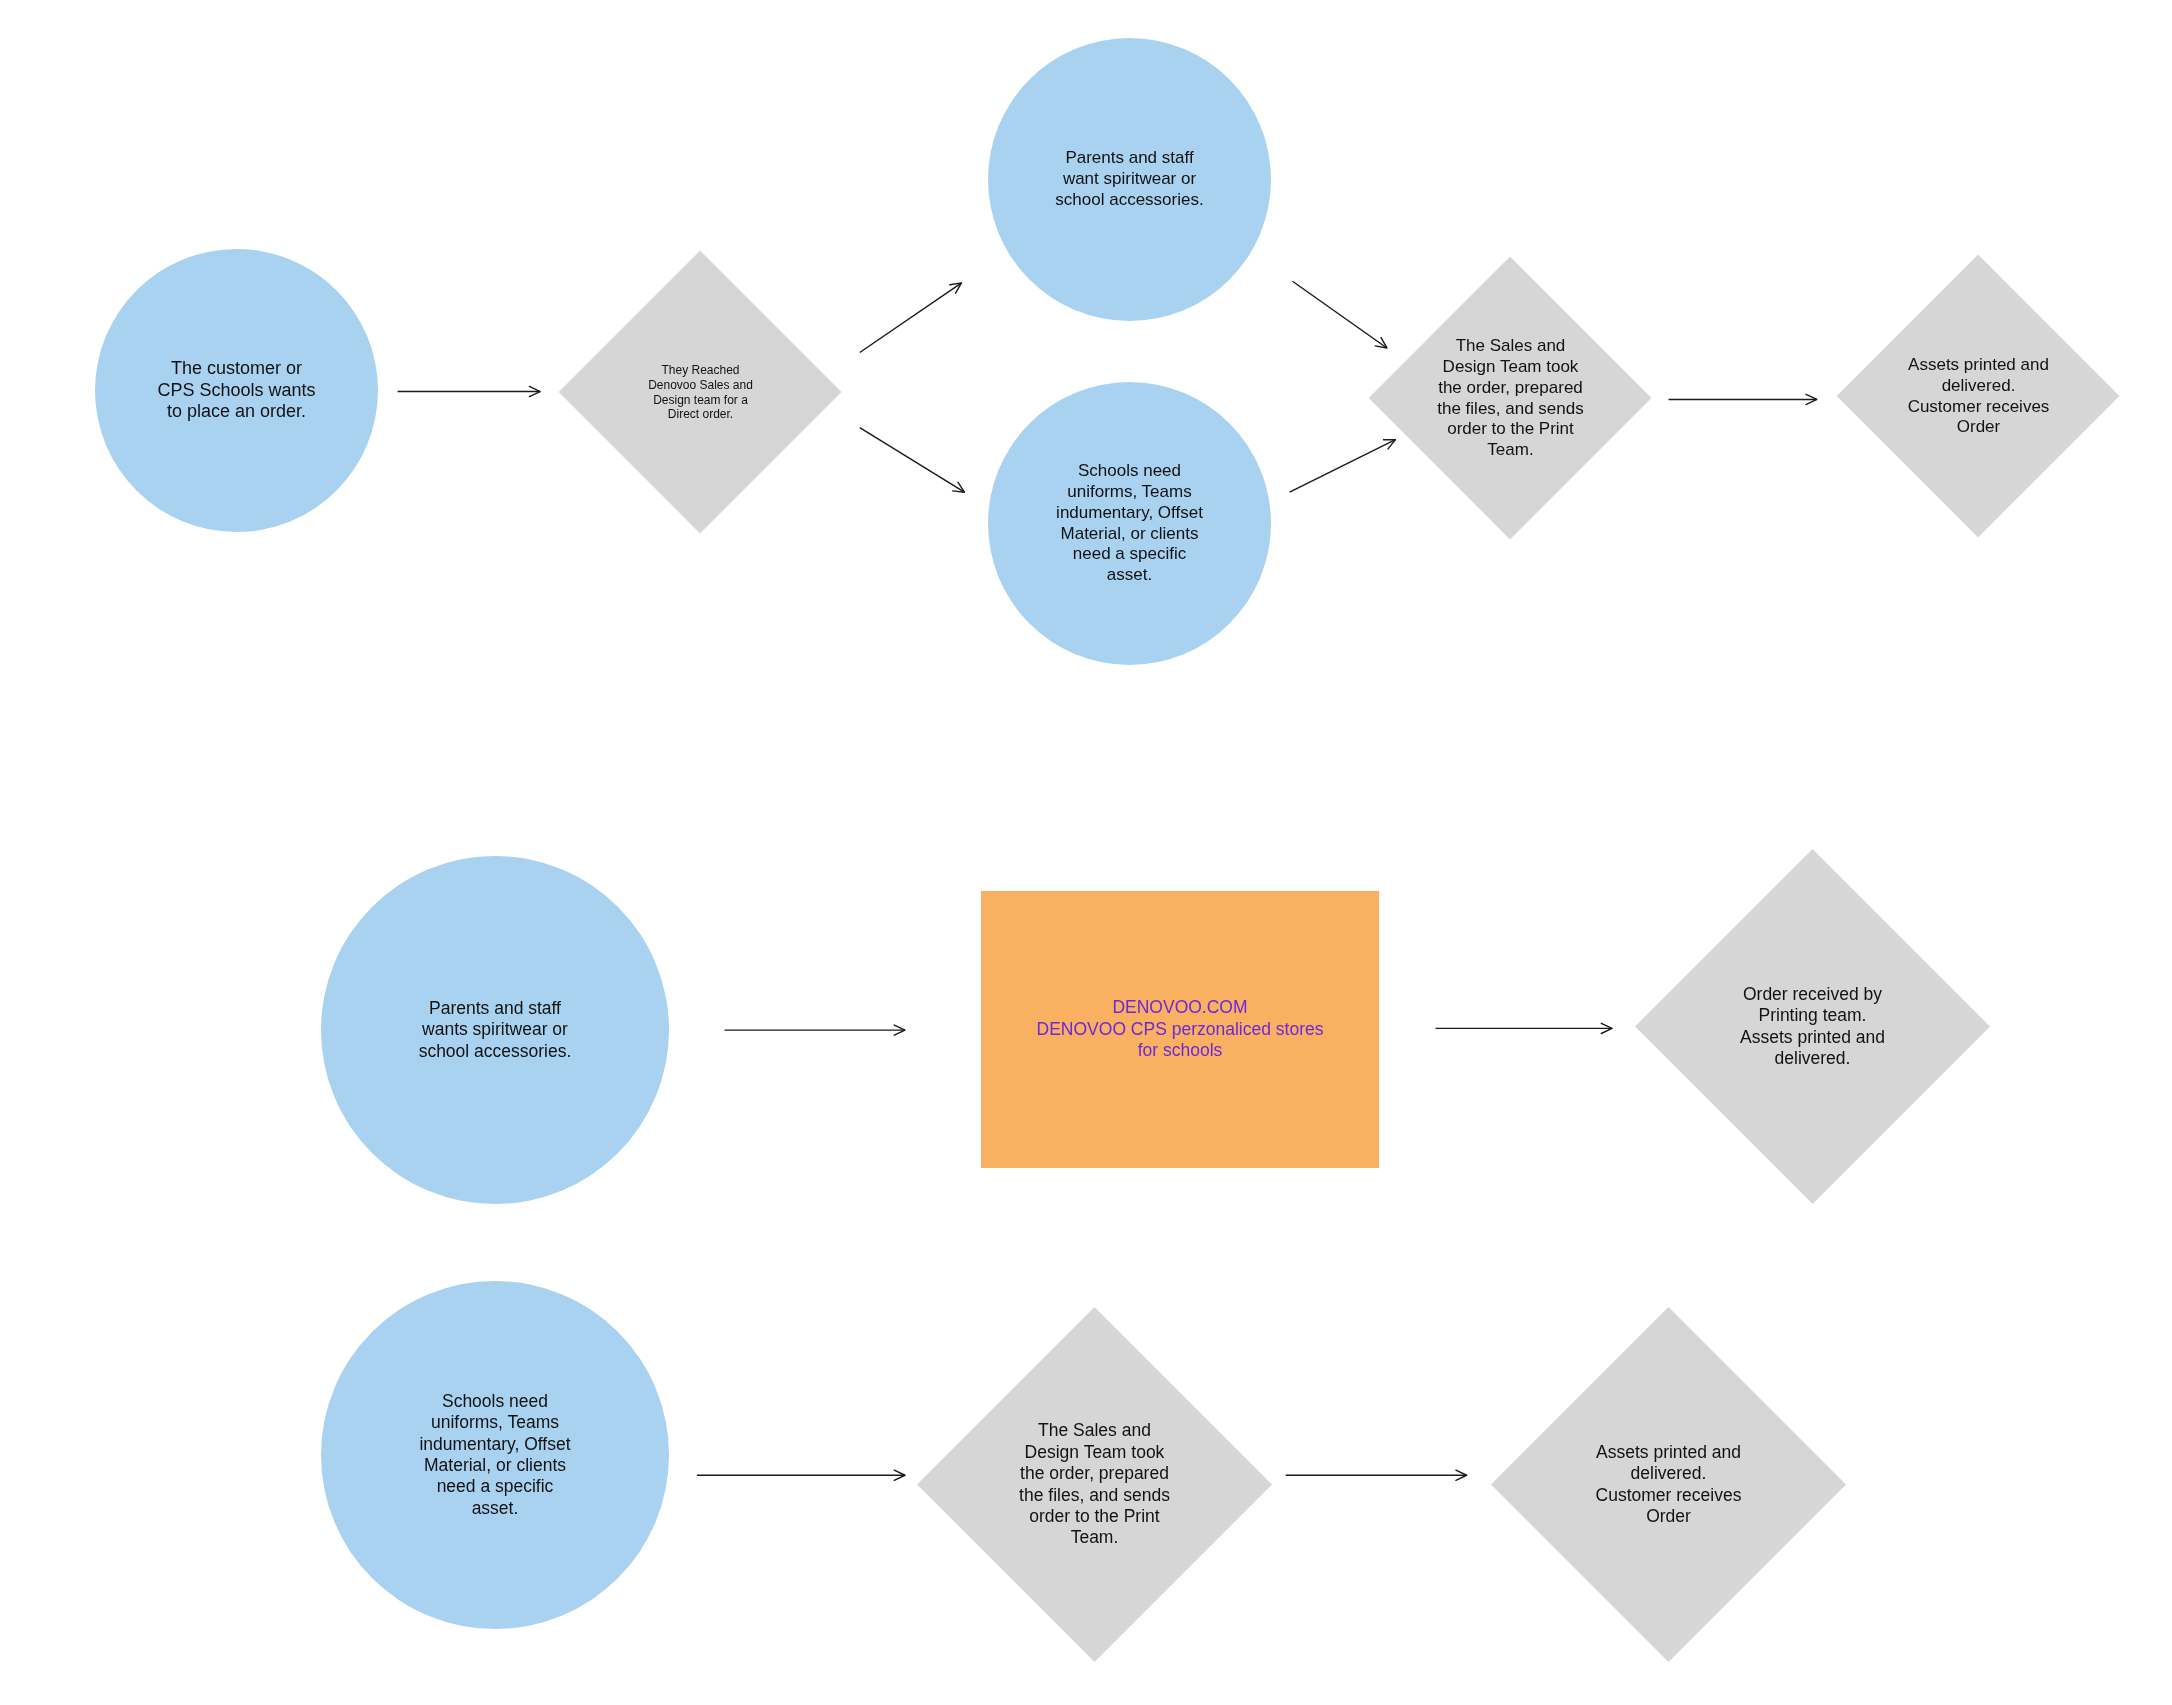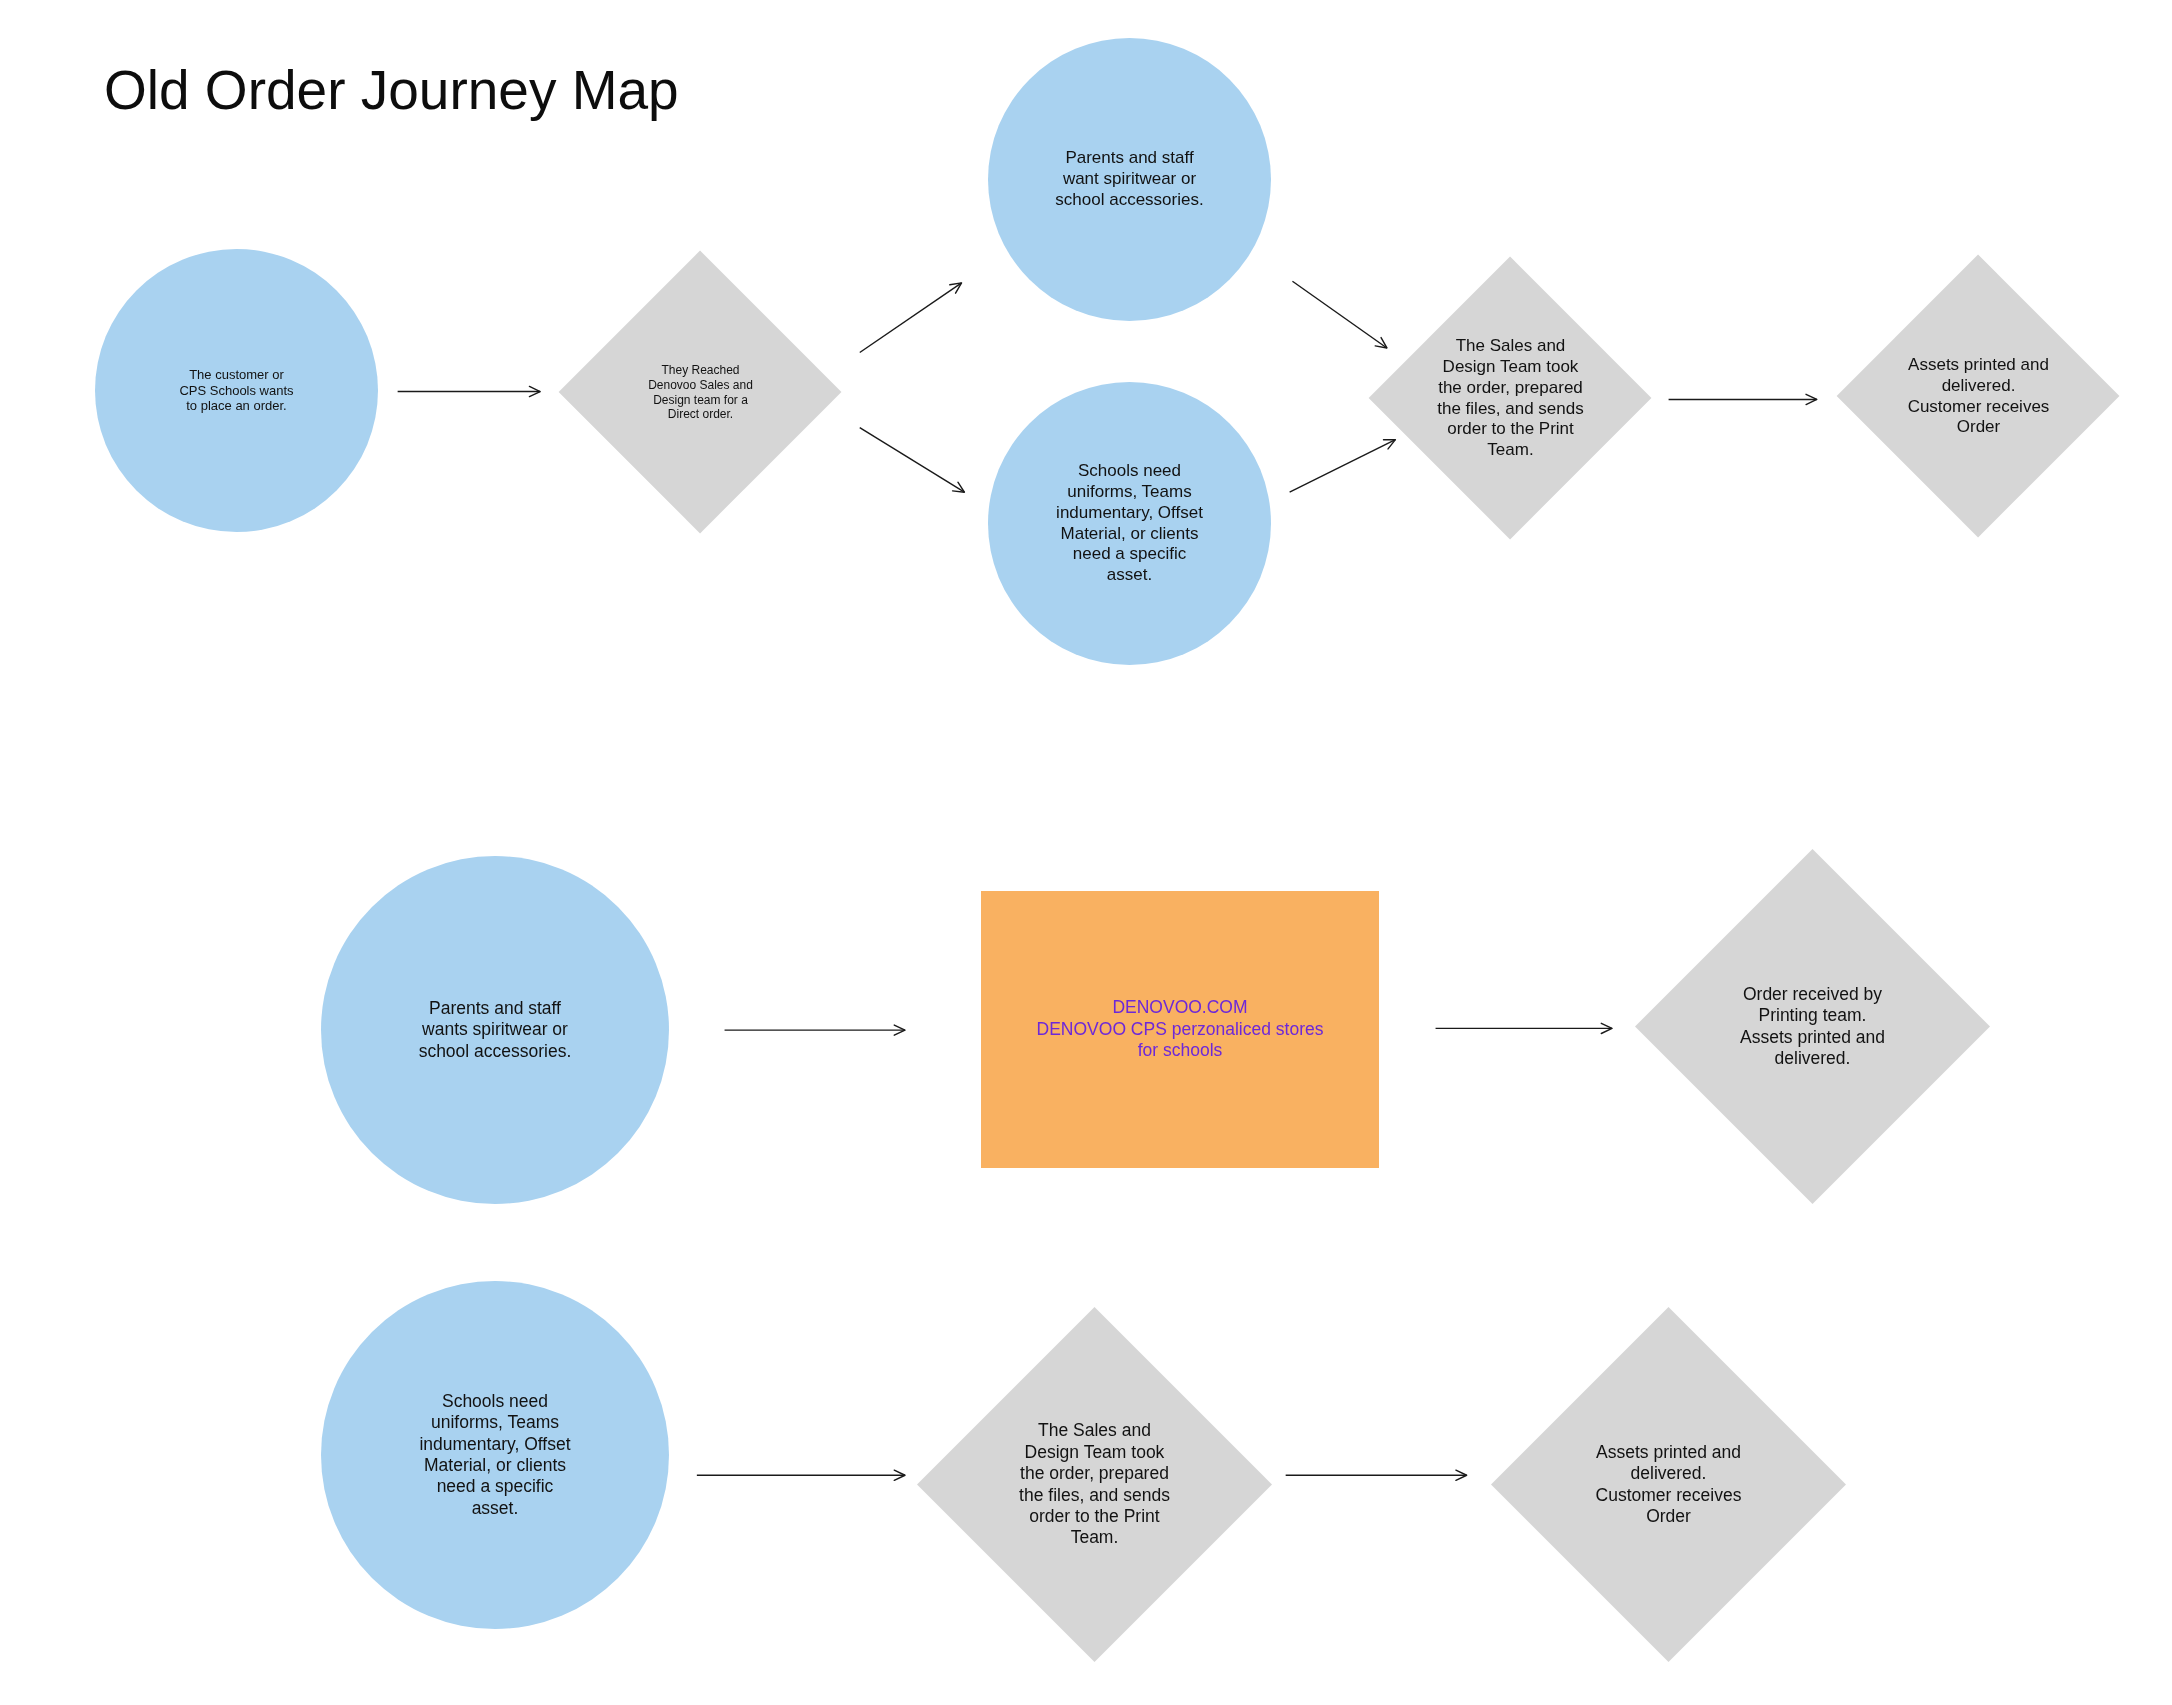--- a/index.html
+++ b/index.html
@@ -60,25 +60,24 @@
       <line x1="1520" y1="756" x2="1705" y2="870" stroke="#1a1a1a" stroke-width="2.5" marker-end="url(#arrowhead)"></line>
       <line x1="2285" y1="497" x2="2452" y2="615" stroke="#1a1a1a" stroke-width="2.5" marker-end="url(#arrowhead)"></line>
       <line x1="2280" y1="870" x2="2467" y2="777" stroke="#1a1a1a" stroke-width="2.5" marker-end="url(#arrowhead)"></line>
       <line x1="2950" y1="706" x2="3212" y2="706" stroke="#1a1a1a" stroke-width="2.5" marker-end="url(#arrowhead)"></line>
       <line x1="1281" y1="1821" x2="1600" y2="1821" stroke="#1a1a1a" stroke-width="2.5" marker-end="url(#arrowhead)"></line>
       <line x1="2538" y1="1818" x2="2850" y2="1818" stroke="#1a1a1a" stroke-width="2.5" marker-end="url(#arrowhead)"></line>
       <line x1="1232" y1="2608" x2="1600" y2="2608" stroke="#1a1a1a" stroke-width="2.5" marker-end="url(#arrowhead)"></line>
       <line x1="2273" y1="2608" x2="2593" y2="2608" stroke="#1a1a1a" stroke-width="2.5" marker-end="url(#arrowhead)"></line>
     </svg>
 
-  <div class="map-title" style="left: 104px; top: 63px; color: rgb(13, 13, 13);">Old Order Journey Map</div>
 
 
   <div id="nodes">
-      <div class="node circle" style="left: 95px; top: 249px; width: 283px; height: 283px; font-size: 13px; color: rgb(18, 18, 18); background: rgb(169, 210, 240);">
+      <div class="node circle" style="left: 95px; top: 249px; width: 283px; height: 283px; font-size: 18px; color: rgb(18, 18, 18); background: rgb(169, 210, 240);">
         <div class="node-text">The customer or
 CPS Schools wants
 to place an order.</div>
       </div>
       <div class="node diamond" style="left: 559px; top: 251px; width: 283px; height: 283px; font-size: 12px; color: rgb(18, 18, 18);">
         <div class="diamond-bg" style="background: rgb(214, 214, 214);"></div>
         <div class="node-text">They Reached
 Denovoo Sales and
 Design team for a
 Direct order.</div>

